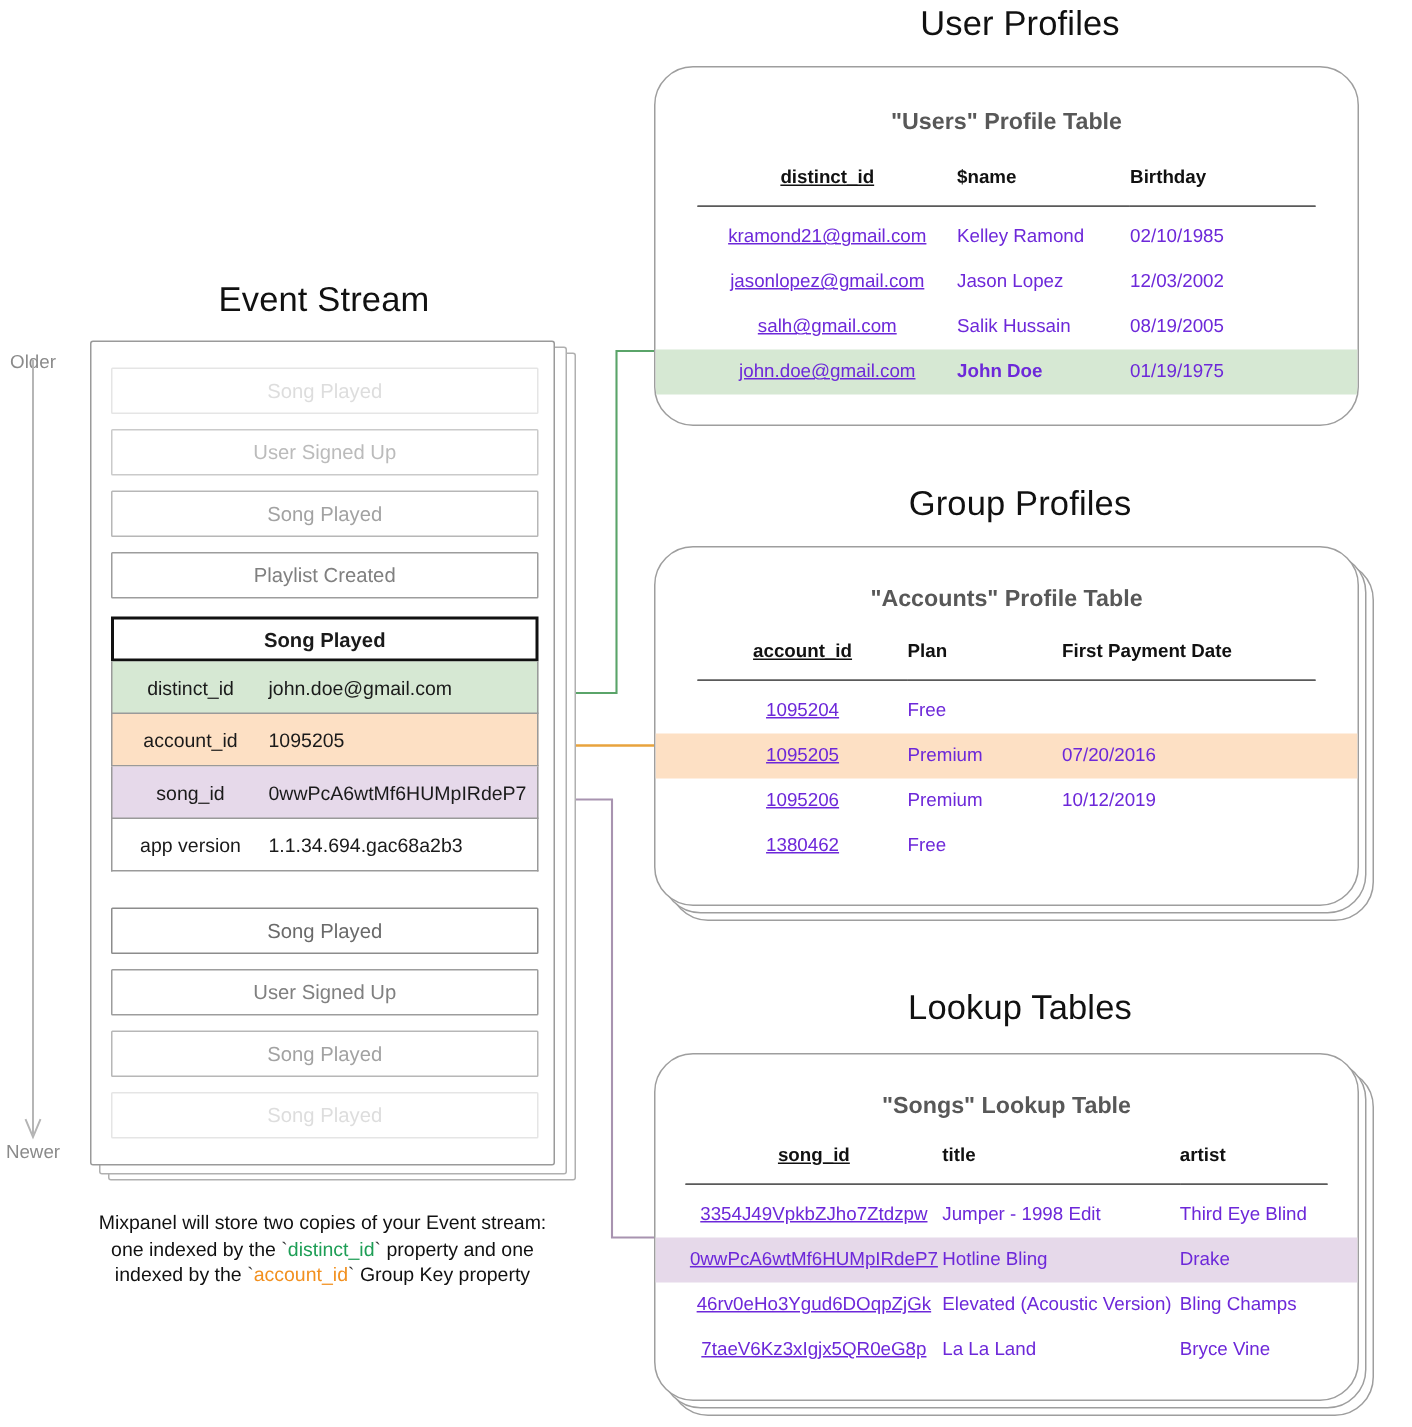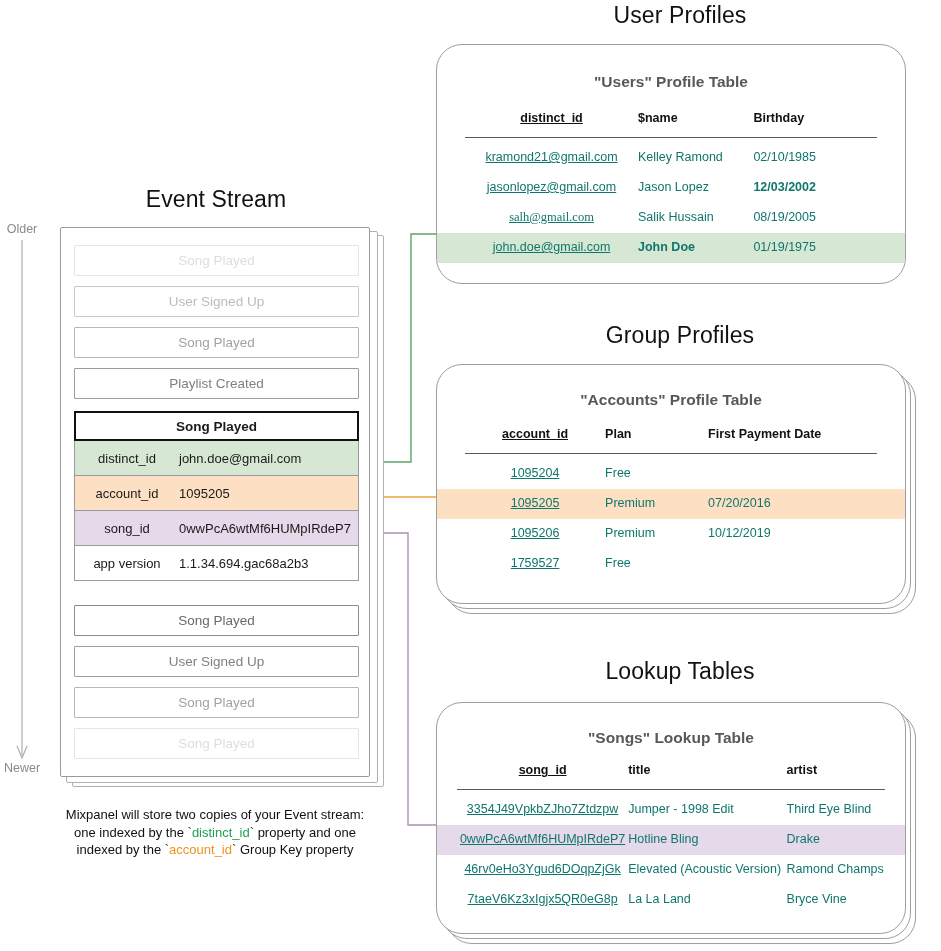--- a/index.html
+++ b/index.html
@@ -73,21 +73,21 @@
     font-size:15.5px;font-weight:bold;color:#585858;text-align:center;
     white-space:nowrap;
   }
   table.dt{border-collapse:collapse;table-layout:fixed;}
   table.dt th{
     font-size:12.5px;font-weight:bold;color:#111;text-align:center;
     padding:0;height:26px;vertical-align:middle;white-space:nowrap;
   }
   table.dt th.key{text-decoration:underline;}
   table.dt td{
-    font-size:12.5px;color:#0f766e;height:30px;padding:0;
+    font-size:12.5px;color:#6d28d9;height:30px;padding:0;
     vertical-align:middle;white-space:nowrap;
   }
   table.dt td.key{text-align:center;text-decoration:underline;}
   table.dt td.val{text-align:left;}
   .rowhl-green{background:#d6e8d3;}
   .rowhl-orange{background:#fde0c4;}
   .rowhl-purple{background:#e6d9ea;}
 
   svg.conn{position:absolute;left:0;top:0;pointer-events:none;}
 </style>
@@ -107,21 +107,21 @@
     </marker>
   </defs>
 
   <path d="M371,462 L411,462 L411,234 L461,234" fill="none" stroke="#5aa469" stroke-width="1.4" marker-end="url(#ah-green)"></path>
 
   <path d="M371,497 L461,497" fill="none" stroke="#e8a33d" stroke-width="1.7" marker-end="url(#ah-orange)"></path>
 
   <path d="M348,533 L408,533 L408,825 L458,825" fill="none" stroke="#a893b0" stroke-width="1.4" marker-end="url(#ah-purple)"></path>
 </svg>
 
-<div class="abs axis-label" style="left:0;top:222px;width:44px;">Older</div>
+<div class="abs axis-label" style="left:0;top:234px;width:44px;">Older</div>
 <svg class="abs" style="left:14px;top:240px;" width="20" height="530">
   <line x1="8" y1="0" x2="8" y2="516" stroke="#b4b4b4" stroke-width="1.3"></line>
   <path d="M3,506 L8,518 L13,506" fill="none" stroke="#b4b4b4" stroke-width="1.3"></path>
 </svg>
 <div class="abs axis-label" style="left:0;top:761px;width:44px;">Newer</div>
 
 <div class="abs section-title" style="left:56px;top:186px;width:320px;">Event Stream</div>
 
 <div class="abs es-stack-layer" style="left:72px;top:235px;width:310px;height:550px;"></div>
 <div class="abs es-stack-layer" style="left:66px;top:231px;width:310px;height:550px;"></div>
@@ -209,24 +209,24 @@
         </thead>
         <tbody>
           <tr>
             <td class="key" style="height: 30px; padding-top: 4px;">kramond21@gmail.com</td>
             <td class="val" style="height: 30px; padding-top: 4px;">Kelley Ramond</td>
             <td class="val" style="height: 30px; padding-top: 4px;">02/10/1985</td>
           </tr>
           <tr>
             <td class="key" style="height: 30px;">jasonlopez@gmail.com</td>
             <td class="val" style="height: 30px;">Jason Lopez</td>
-            <td class="val" style="height: 30px; font-weight: bold;">12/03/2002</td>
-          </tr>
-          <tr>
-            <td class="key" style="height: 30px; font-family: Liberation Serif, serif;">salh@gmail.com</td>
+            <td class="val" style="height: 30px;">12/03/2002</td>
+          </tr>
+          <tr>
+            <td class="key" style="height: 30px;">salh@gmail.com</td>
             <td class="val" style="height: 30px;">Salik Hussain</td>
             <td class="val" style="height: 30px;">08/19/2005</td>
           </tr>
           <tr class="rowhl-green" style="background: transparent;">
             <td class="key" style="height: 30px;">john.doe@gmail.com</td>
             <td class="val" style="height: 30px; font-weight: bold;">John Doe</td>
             <td class="val" style="height: 30px;">01/19/1975</td>
           </tr>
         </tbody>
       </table>
@@ -263,21 +263,21 @@
             <td class="key" style="height: 30px;">1095205</td>
             <td class="val" style="height: 30px;">Premium</td>
             <td class="val" style="height: 30px;">07/20/2016</td>
           </tr>
           <tr>
             <td class="key" style="height: 30px;">1095206</td>
             <td class="val" style="height: 30px;">Premium</td>
             <td class="val" style="height: 30px;">10/12/2019</td>
           </tr>
           <tr>
-            <td class="key" style="height: 30px;">1759527</td>
+            <td class="key" style="height: 30px;">1380462</td>
             <td class="val" style="height: 30px;">Free</td>
             <td class="val" style="height: 30px;"></td>
           </tr>
         </tbody>
       </table>
     </div>
 </div>
 
 <div class="abs section-title" style="left:470px;top:658px;width:420px;">Lookup Tables</div>
 <div class="abs panel-layer" style="left:446px;top:712px;width:470px;height:232px;"></div>
@@ -306,21 +306,21 @@
             <td class="val" style="height: 30px; padding-top: 4px;">Third Eye Blind</td>
           </tr>
           <tr class="rowhl-purple" style="background: transparent;">
             <td class="key" style="height: 30px;">0wwPcA6wtMf6HUMpIRdeP7</td>
             <td class="val" style="height: 30px;">Hotline Bling</td>
             <td class="val" style="height: 30px;">Drake</td>
           </tr>
           <tr>
             <td class="key" style="height: 30px; text-decoration: underline;">46rv0eHo3Ygud6DOqpZjGk</td>
             <td class="val" style="height: 30px;">Elevated (Acoustic Version)</td>
-            <td class="val" style="height: 30px;">Ramond Champs</td>
+            <td class="val" style="height: 30px;">Bling Champs</td>
           </tr>
           <tr>
             <td class="key" style="height: 30px;">7taeV6Kz3xIgjx5QR0eG8p</td>
             <td class="val" style="height: 30px;">La La Land</td>
             <td class="val" style="height: 30px;">Bryce Vine</td>
           </tr>
         </tbody>
       </table>
     </div>
 </div>

